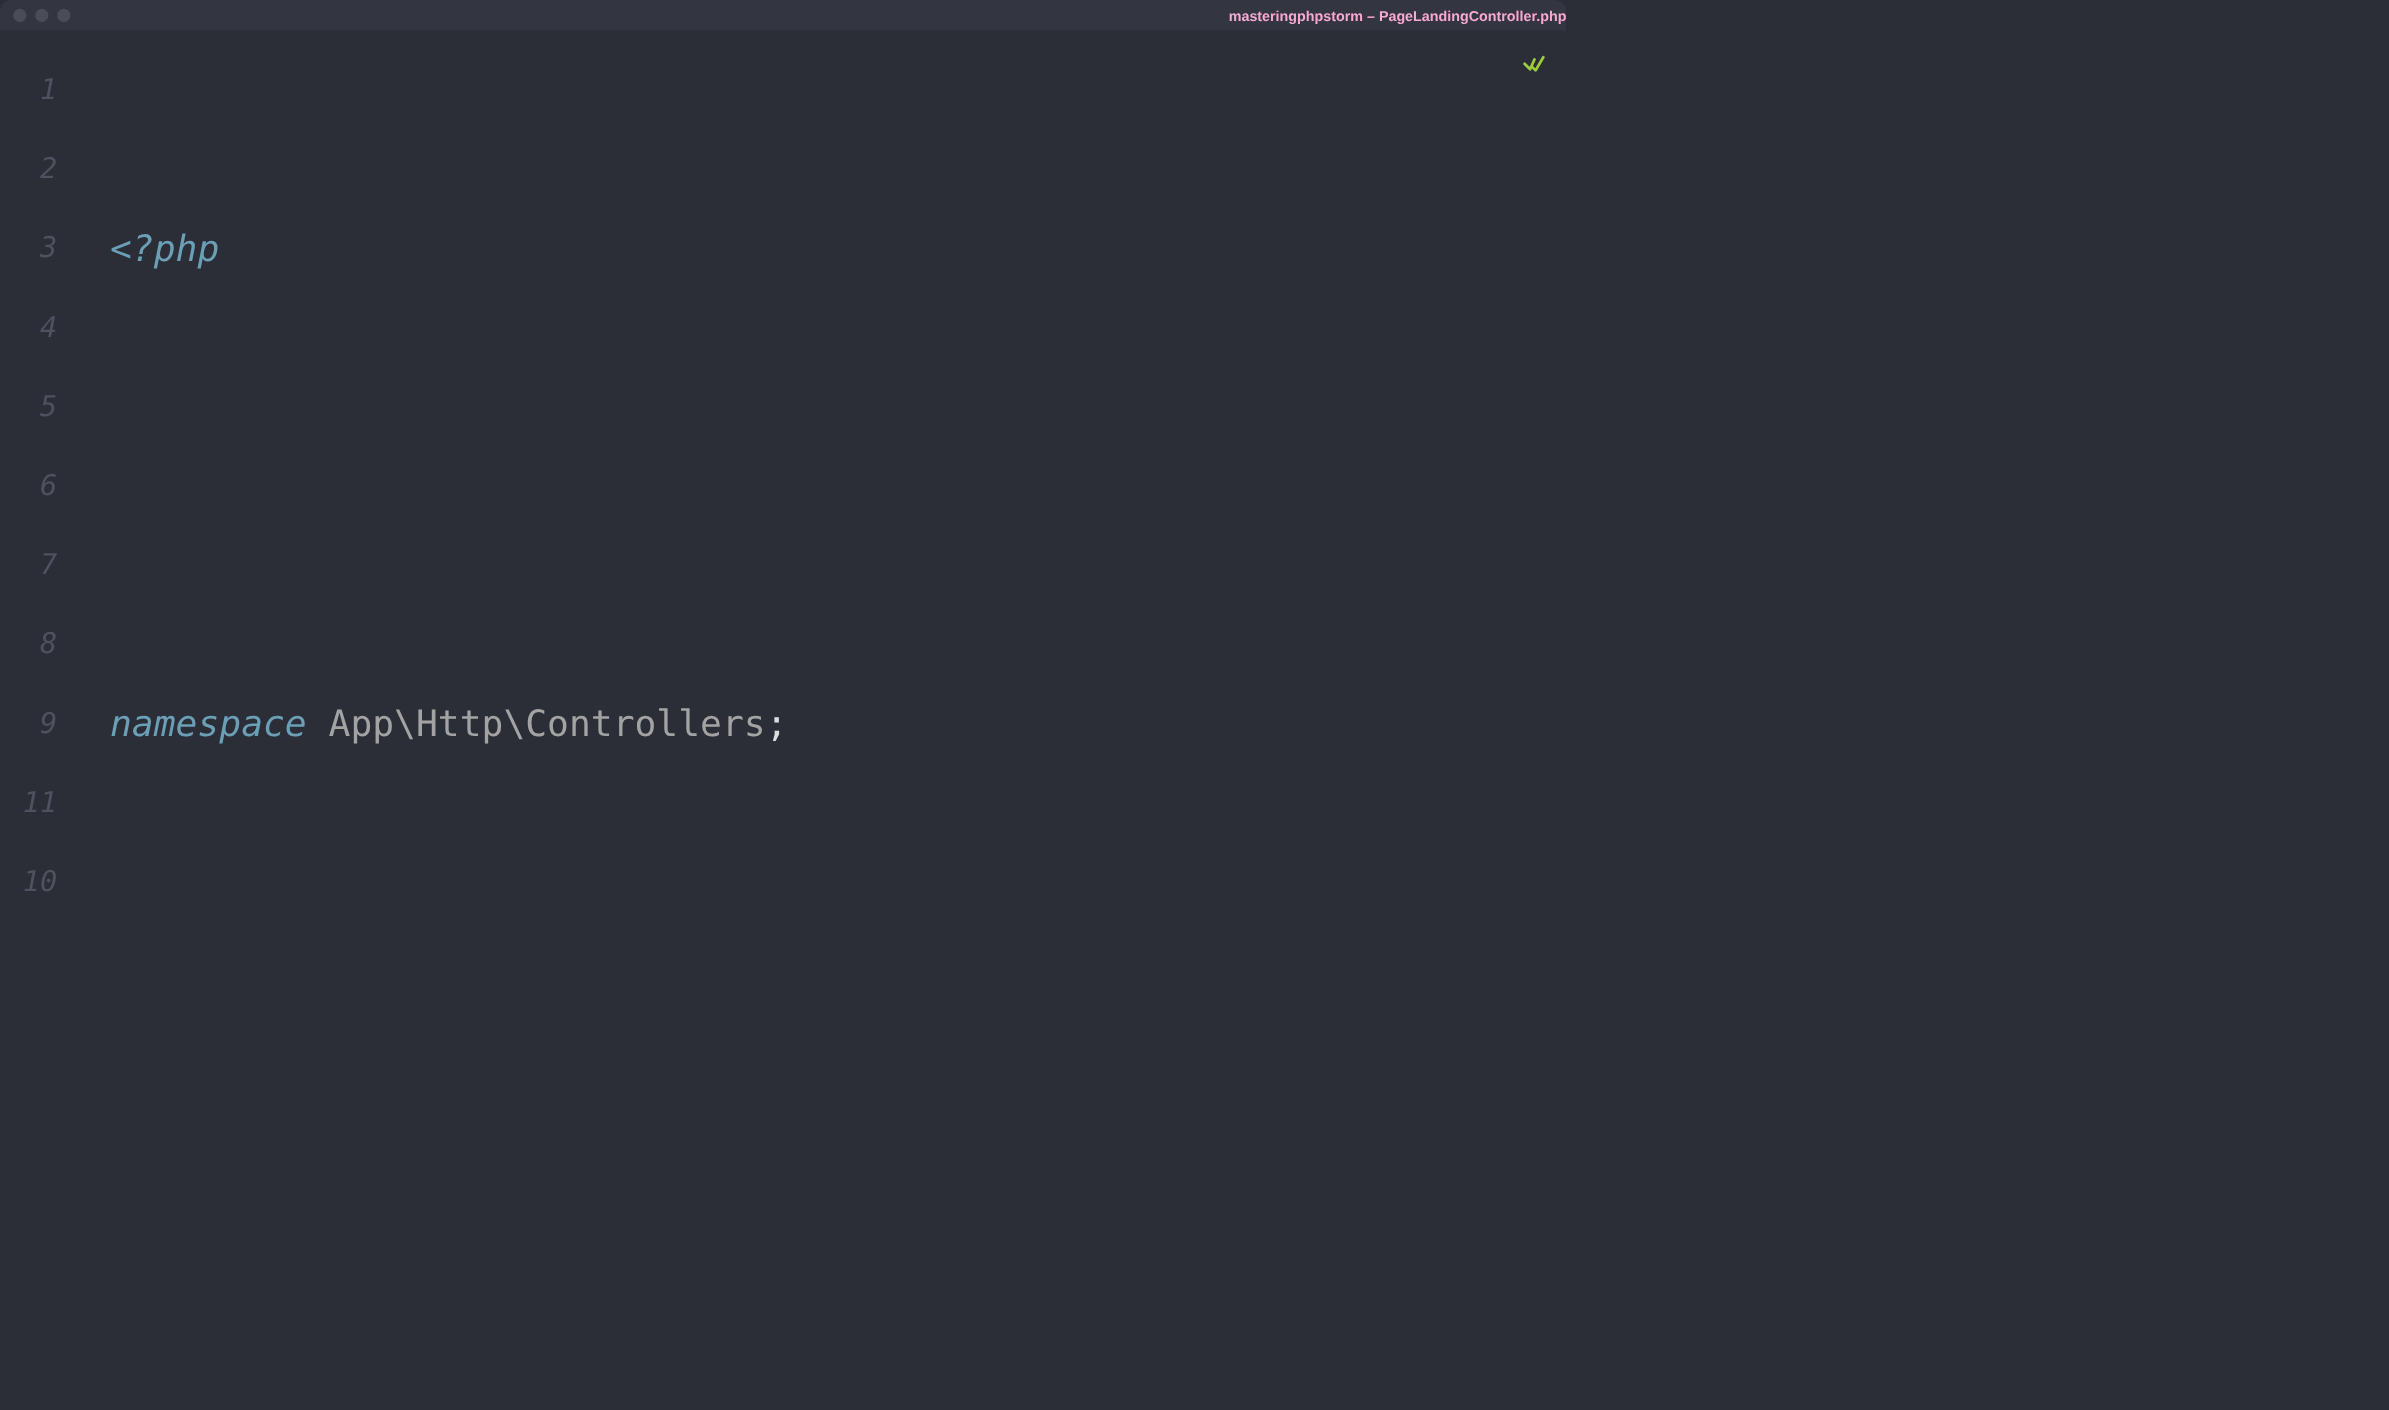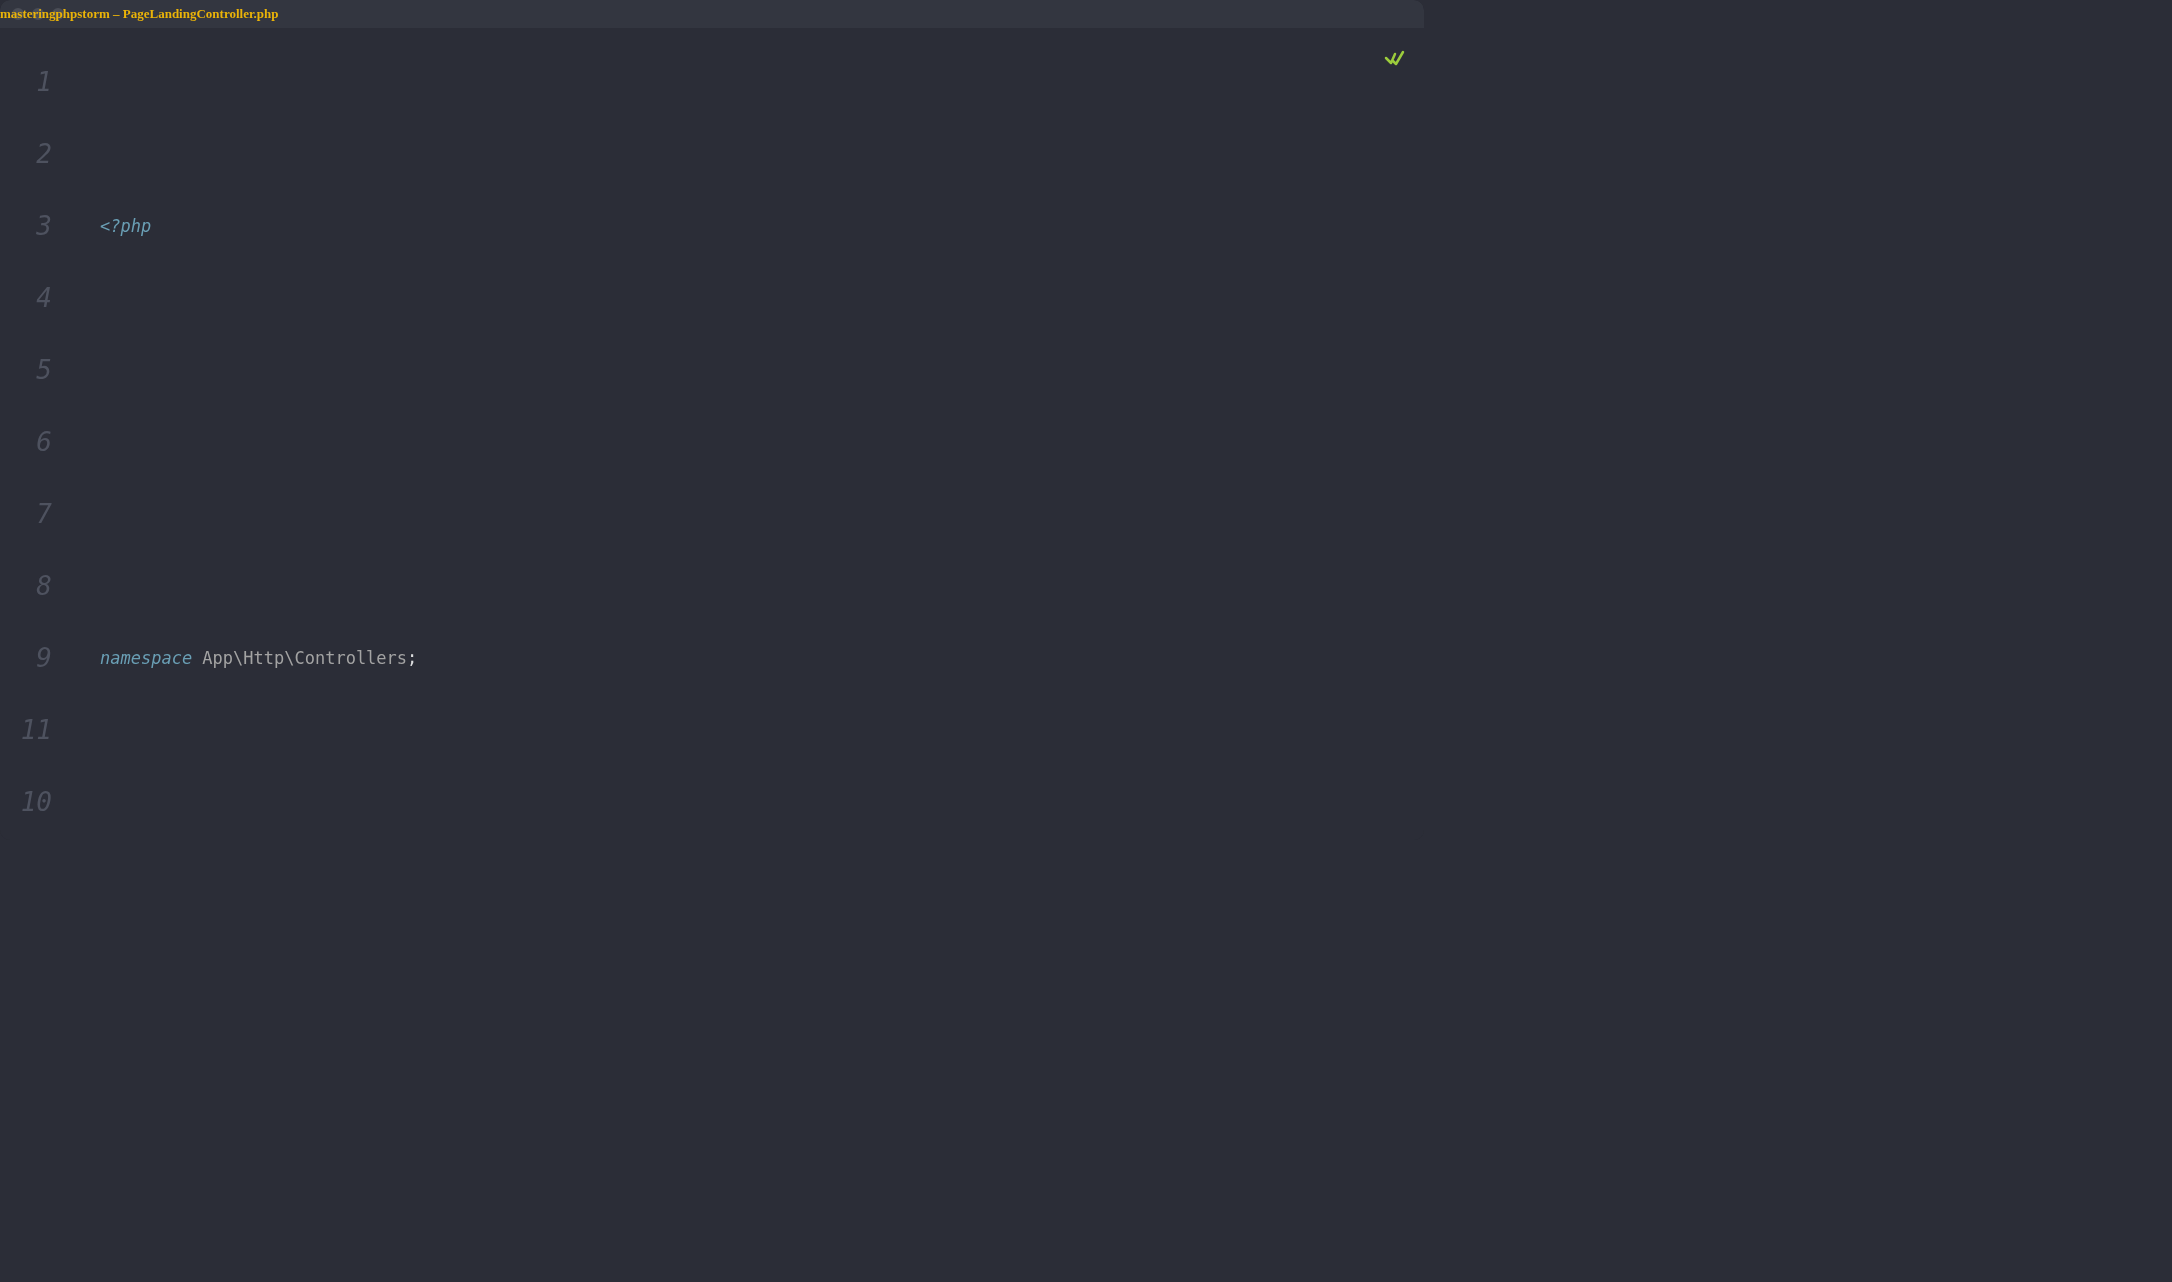--- a/index.html
+++ b/index.html
@@ -43,25 +43,25 @@
     .traffic-light {
       width: 12px;
       height: 12px;
       border-radius: 50%;
       background: #4a4d56;
     }
     .title-text {
       position: absolute;
       left: 0;
       right: 0;
-      text-align: left;
+      text-align: right;
       font-size: 13px;
       font-weight: 600;
-      color: #eab308;
-      font-family: Liberation Serif, serif;
+      color: #f9a8d4;
+      font-family: Liberation Sans, sans-serif;
       pointer-events: none;
     }
     .editor-area {
       flex: 1;
       display: flex;
       background: #2b2d37;
       position: relative;
       overflow: hidden;
     }
     .gutter {
@@ -75,21 +75,21 @@
       flex-shrink: 0;
       font-style: italic;
       line-height: 72px;
     }
     .gutter-line {
       height: 72px;
     }
     .code-pane {
       flex: 1;
       padding-top: 18px;
-      font-size: 17px;
+      font-size: 33px;
       line-height: 72px;
       white-space: pre;
       position: relative;
       text-align: center;
     }
     .code-line {
       height: 72px;
       display: flex;
       align-items: center;
     }

